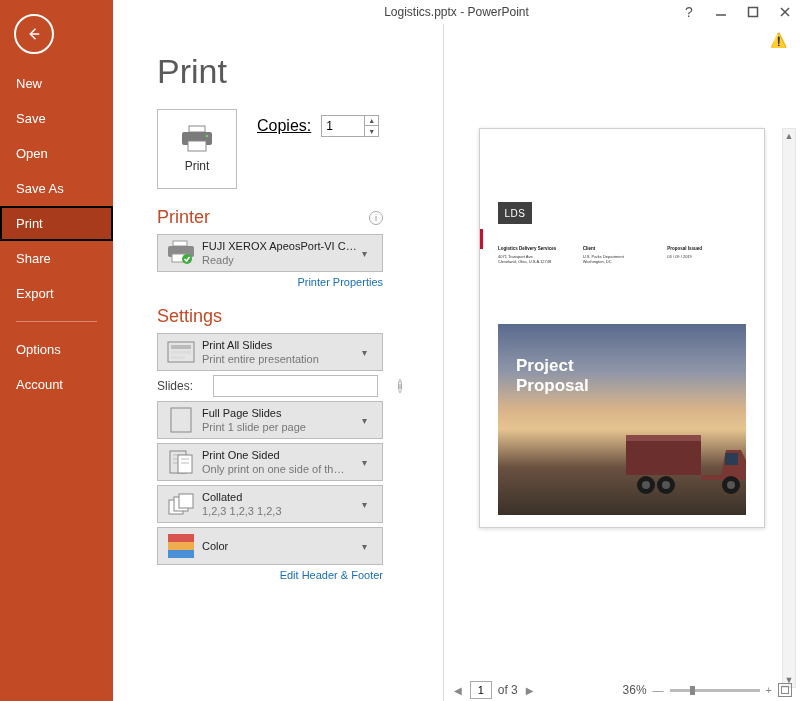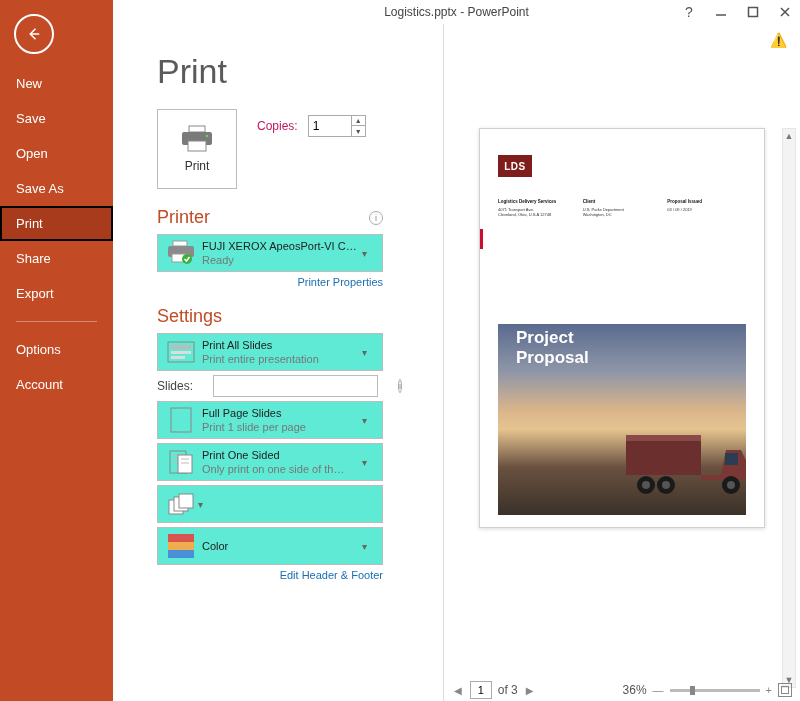--- a/index.html
+++ b/index.html
@@ -23,31 +23,31 @@
   
   .main { flex: 1; padding: 24px 0 0 0; display: flex; position: relative; }
   .left-col { width: 320px; padding: 0 0 0 44px; }
   .page-title { font-size: 34px; font-weight: 300; color: #5a5a5a; margin-bottom: 18px; margin-top: 28px; }
   
   .print-row { display: flex; align-items: flex-start; gap: 20px; }
   .print-btn { width: 80px; height: 80px; border: 1px solid #bcbcbc; display: flex; flex-direction: column; align-items: center; justify-content: center; gap: 6px; cursor: pointer; }
   .print-btn svg { width: 34px; height: 28px; }
   .print-btn span { font-size: 12px; color: #333; }
   .copies-wrap { display: flex; align-items: center; gap: 10px; margin-top: 6px; }
-  .copies-wrap label { font-size: 12px; color: #be185d; }
+  .copies-wrap label { font-size: 16px; color: #000000; text-decoration: underline; }
   .copies-input { width: 58px; height: 22px; border: 1px solid #aaa; display: flex; align-items: center; }
   .copies-input input { width: 42px; border: none; outline: none; padding: 0 4px; font-size: 12px; }
   .spinner { display: flex; flex-direction: column; width: 14px; border-left: 1px solid #aaa; }
   .spinner div { height: 10px; display: flex; align-items: center; justify-content: center; font-size: 7px; color: #555; border-bottom: 1px solid #aaa; cursor: pointer; }
   .spinner div:last-child { border: none; }
   
   .section-title { font-size: 18px; color: #c24a25; margin: 18px 0 6px 0; display: flex; align-items: center; justify-content: space-between; width: 226px; }
   .info-ico { width: 14px; height: 14px; border: 1px solid #aaa; border-radius: 50%; font-size: 9px; display: inline-flex; align-items: center; justify-content: center; color: #888; }
   
-  .selector { width: 226px; border: 1px solid #bcbcbc; display: flex; align-items: center; min-height: 38px; padding: 4px 6px; position: relative; margin-bottom: 4px; cursor: pointer; background:#5eead4; }
+  .selector { width: 226px; border: 1px solid #bcbcbc; display: flex; align-items: center; min-height: 38px; padding: 4px 6px; position: relative; margin-bottom: 4px; cursor: pointer; background:#e5e5e5; }
   .selector .thumb { width: 34px; height: 28px; display: flex; align-items: center; justify-content: center; flex-shrink: 0; }
   .selector .texts { flex: 1; overflow: hidden; font-size: 11px; line-height: 14px; padding-left: 4px;}
   .selector .main-t { color: #222; white-space: nowrap; overflow: hidden; text-overflow: ellipsis; display:block;}
   .selector .sub-t { color: #777; white-space: nowrap; overflow: hidden; text-overflow: ellipsis; display:block;}
   .selector .chev { width: 14px; color: #666; font-size: 10px; }
   
   .link-right { width: 226px; text-align: right; font-size: 11px; color: #1a6fb3; margin: 2px 0 6px 0; cursor: pointer; }
   
   .slides-row { width: 226px; display: flex; align-items: center; gap: 20px; margin: 2px 0 4px 0; }
   .slides-row label { font-size: 12px; color: #444; }
@@ -59,27 +59,27 @@
   
   .vdivider { width: 1px; background: #ddd; margin-left: 10px; }
   
   
   .preview-col { flex: 1; position: relative; padding-top: 104px; }
   .vscroll { position: absolute; right: 4px; top: 104px; width: 14px; height: 560px; background: #f3f3f3; border:1px solid #e5e5e5; }
   .vscroll .up, .vscroll .down { height: 14px; display:flex; align-items:center; justify-content:center; font-size:9px; color:#777; cursor:pointer;}
   .vscroll .thumb-s { position:absolute; top:14px; left:0; right:0; height:60px; }
   
   .preview-page { width: 286px; height: 400px; background: #fff; border: 1px solid #d0d0d0; box-shadow: 0 1px 4px rgba(0,0,0,0.15); margin: 0 auto; padding: 26px 18px 12px 18px; position: relative; }
-  .lds-logo { width: 34px; height: 22px; background: #7f1d1d; color: #fff; font-size: 10px; font-weight: bold; display: flex; align-items: center; justify-content: center; letter-spacing: 0.5px;}
+  .lds-logo { width: 34px; height: 22px; background: #404040; color: #fff; font-size: 10px; font-weight: normal; display: flex; align-items: center; justify-content: center; letter-spacing: 0.5px; margin-top: 47px;}
   .small-cols { display: flex; gap: 6px; margin-top: 22px; font-size: 4px; color: #333; }
   .small-cols > div { flex:1; }
   .small-cols .hd { font-weight: bold; font-size: 4.5px; margin-bottom: 3px; color:#111;}
   .red-bar { position: absolute; left: 0; top: 100px; width: 3px; height: 20px; background: #c8102e; }
   .photo { position: absolute; left: 18px; right: 18px; bottom: 12px; top: 195px; background: linear-gradient(180deg, #5a6b8f 0%, #8f96a8 25%, #d9b48a 45%, #e6c490 55%, #6a5140 75%, #3a3129 100%); overflow: hidden; }
-  .photo .overlay-title { position: absolute; top: 4px; left: 18px; color: #fff; font-size: 17px; font-weight: 600; line-height: 20px; }
+  .photo .overlay-title { position: absolute; top: 32px; left: 18px; color: #fff; font-size: 17px; font-weight: 600; line-height: 20px; }
   .photo .truck { position: absolute; right: -10px; bottom: 10px; width: 130px; height: 80px; }
   
   
   .footer { position: absolute; bottom: 0; left: 0; right: 0; height: 22px; display: flex; align-items: center; font-size: 12px; color: #555; padding: 0 8px; gap: 6px; }
   .footer .nav-arrow { font-size: 10px; color: #888; cursor: pointer; padding: 0 2px; }
   .footer input { width: 22px; height: 18px; border: 1px solid #aaa; text-align: center; font-size: 11px; }
   .footer .spacer { flex: 1; }
   .footer .zoom-slider { width: 90px; height: 3px; background: #bbb; position: relative; }
   .footer .zoom-slider .knob { position:absolute; left: 20px; top: -3px; width:5px; height:9px; background:#888; }
   .footer .zbtn { cursor: pointer; color:#888; font-size:11px; }
@@ -240,20 +240,24 @@
       </div>
 
       <div class="selector">
         <div class="thumb">
           <svg width="28" height="24">
               <rect x="2" y="8" width="14" height="14" fill="#fff" stroke="#888"></rect>
               <rect x="7" y="5" width="14" height="14" fill="#fff" stroke="#888"></rect>
               <rect x="12" y="2" width="14" height="14" fill="#fff" stroke="#888"></rect>
             </svg>
         </div>
+        <div class="texts">
+          <span class="main-t">Collated</span>
+          <span class="sub-t">1,2,3    1,2,3    1,2,3</span>
+        </div>
         <div class="chev">▾</div>
       </div>
 
       <div class="selector">
         <div class="thumb">
           <div class="color-swatch">
               <div style="background:#d9534f"></div>
               <div style="background:#f0ad4e"></div>
               <div style="background:#4a90d9"></div>
             </div>

